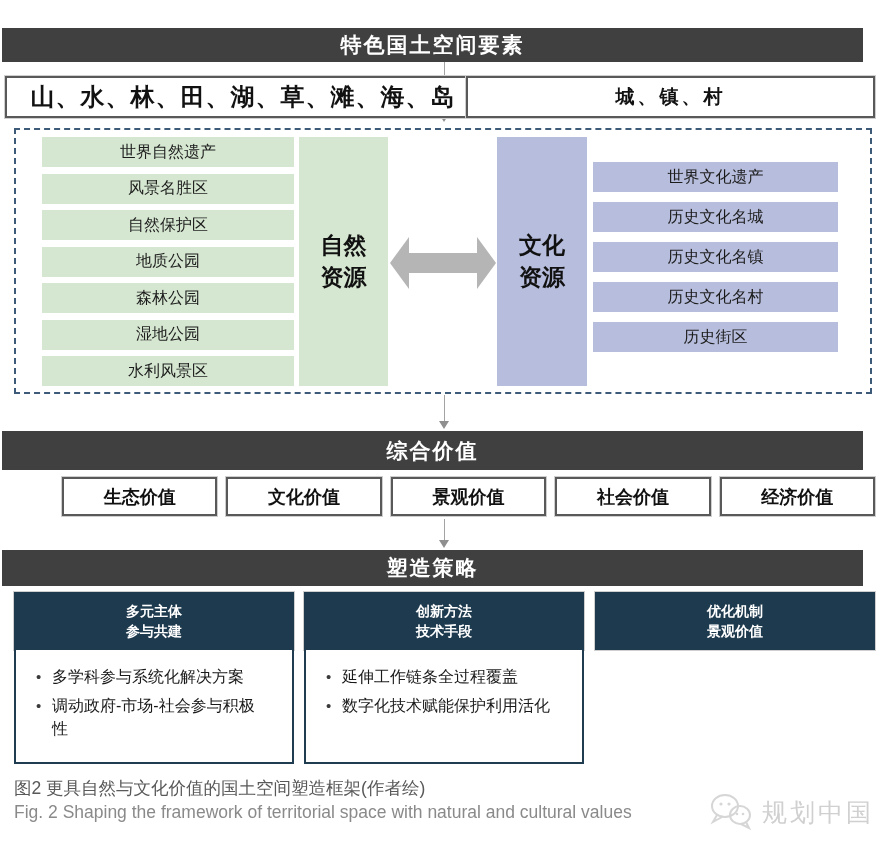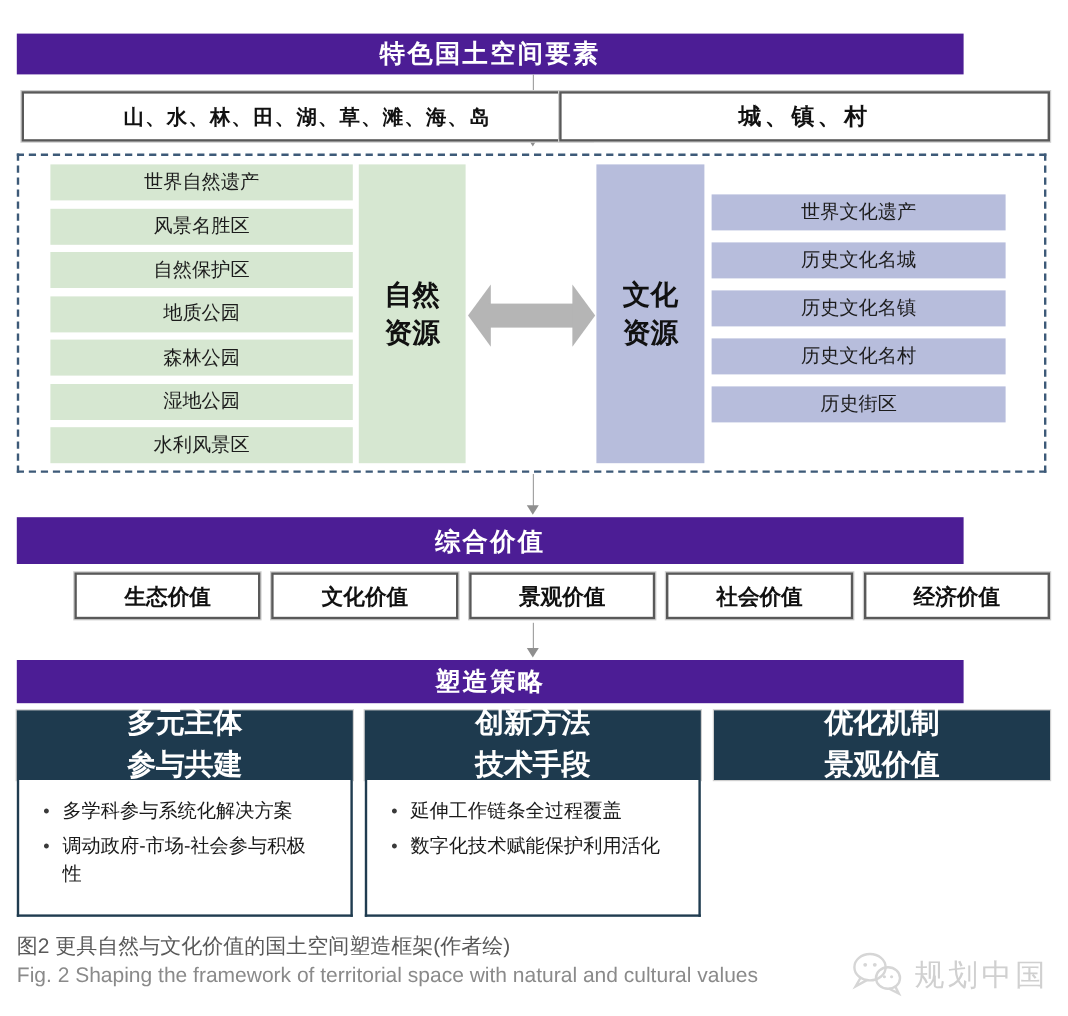--- a/index.html
+++ b/index.html
@@ -8,23 +8,23 @@
   .page {
     position: relative;
     width: 890px;
     height: 847px;
     background: #ffffff;
     overflow: hidden;
   }
   
   .bar {
     position: absolute;
-    left: 14px;
-    width: 789px;
-    background: #4c1d95;
+    left: 2px;
+    width: 861px;
+    background: #404040;
     color: #ffffff;
     font-weight: bold;
     display: flex;
     align-items: center;
     justify-content: center;
     letter-spacing: 2px;
   }
   .bar.top-bar    { top: 28px;  height: 34px; font-size: 21px; }
   .bar.values-bar { top: 431px; height: 39px; font-size: 21px; }
   .bar.strat-bar  { top: 550px; height: 36px; font-size: 21px; }
@@ -34,21 +34,21 @@
     position: absolute;
     background: #ffffff;
     border: 2px solid #595959;
     box-shadow: 0 0 0 1px #cfcfcf;
     display: flex;
     align-items: center;
     justify-content: center;
     font-weight: bold;
     color: #111111;
   }
-  .box-natural-elements { left: 18px;  top: 76px; width: 476px; height: 42px; font-size: 17px; letter-spacing: 1px; }
+  .box-natural-elements { left: 5px;  top: 76px; width: 476px; height: 42px; font-size: 24px; letter-spacing: 1px; }
   .box-settlement       { left: 466px; top: 76px; width: 409px; height: 42px; font-size: 19px; letter-spacing: 3px; }
 
   
   .vline {
     position: absolute;
     width: 1px;
     background: #a3a3a3;
   }
   .varrow {
     position: absolute;
@@ -156,21 +156,21 @@
   
   .strategy-col { position: absolute; top: 592px; width: 280px; }
   .strategy-col.col1 { left: 14px; }
   .strategy-col.col2 { left: 304px; }
   .strategy-col.col3 { left: 595px; }
   .col-head {
     height: 58px;
     background: #1e3a4e;
     color: #ffffff;
     font-weight: bold;
-    font-size: 24px;
+    font-size: 14px;
     line-height: 1.45;
     display: flex;
     flex-direction: column;
     align-items: center;
     justify-content: center;
     box-shadow: 0 0 0 1px #cfcfcf;
   }
   .col-body {
     height: 114px;
     background: #ffffff;

